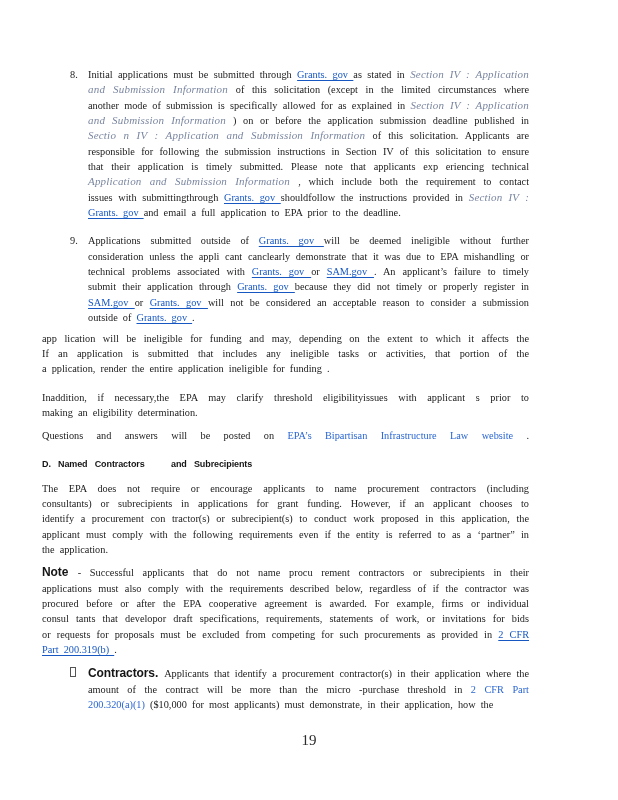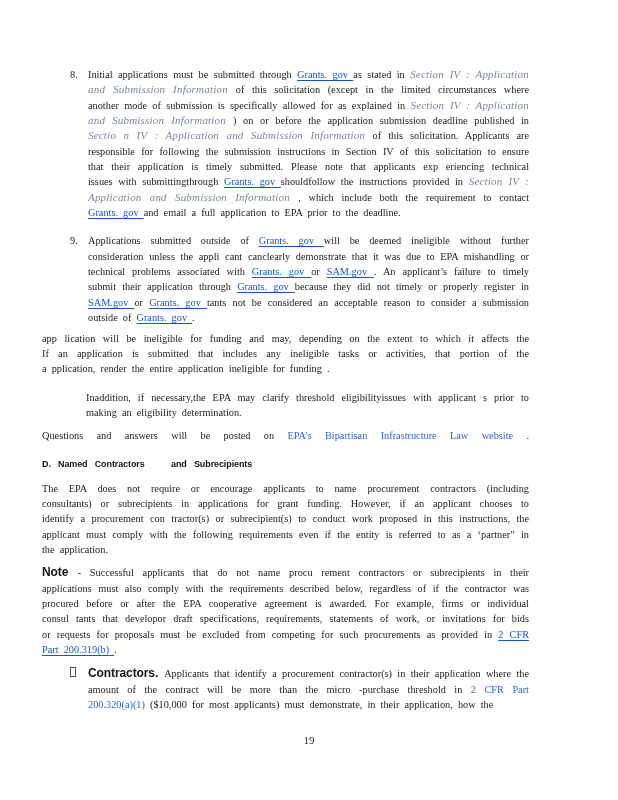--- a/index.html
+++ b/index.html
@@ -59,83 +59,83 @@
     display:inline-block;
     width:4px;height:8px;
     border:1px solid #555;
     vertical-align:baseline;
   }
   .page-number{
     width:618px;
     text-align:center;
     line-height:15px;
     margin-top:21px;
-    font-size:11px;
+    font-size:15px;
     color:#2b2b2b;
   }
 </style>
 </head>
 <body>
 
 <div class="page">
   <div class="content">
       <div class="block item-row" style="margin-top: 0px;">
         <div class="item-marker">8.</div>
         <div class="item-body">
           <div class="lines">
             <div class="line"><span class="run">Initial applications must be submitted through </span><span class="link underline">Grants. gov </span><span class="run">as stated in </span><span class="ref">Section IV : Application</span></div>
             <div class="line"><span class="ref">and Submission Information </span><span class="run">of this solicitation (except in the limited circumstances where</span></div>
             <div class="line"><span class="run">another mode of submission is specifically allowed for as explained in </span><span class="ref">Section IV : Application</span></div>
             <div class="line"><span class="ref">and Submission Information </span><span class="run">) on or before the application submission deadline published in</span></div>
             <div class="line"><span class="ref">Sectio n IV : Application and Submission Information </span><span class="run">of this solicitation. Applicants are</span></div>
             <div class="line"><span class="run">responsible for following the submission instructions in Section IV of this solicitation to ensure</span></div>
             <div class="line"><span class="run">that their application is timely submitted. Please note that applicants exp eriencing technical</span></div>
+            <div class="line"><span class="ref">Application and Submission Information </span><span class="run">, which include both the requirement to contact</span></div>
             <div class="line"><span class="run">issues with submittingthrough </span><span class="link underline">Grants. gov </span><span class="run">shouldfollow the instructions provided in </span><span class="ref">Section IV :</span></div>
-            <div class="line"><span class="ref">Application and Submission Information </span><span class="run">, which include both the requirement to contact</span></div>
             <div class="line last"><span class="link underline">Grants. gov </span><span class="run">and email a full application to EPA prior to the deadline.</span></div>
           </div>
         </div>
       </div>
       <div class="block item-row" style="margin-top: 13px;">
         <div class="item-marker">9.</div>
         <div class="item-body">
           <div class="lines">
             <div class="line"><span class="run">Applications submitted outside of </span><span class="link underline">Grants. gov </span><span class="run">will be deemed ineligible without further</span></div>
             <div class="line"><span class="run">consideration unless the appli cant canclearly demonstrate that it was due to EPA mishandling or</span></div>
             <div class="line"><span class="run">technical problems associated with </span><span class="link underline">Grants. gov </span><span class="run">or </span><span class="link underline">SAM.gov </span><span class="run">. An applicant’s failure to timely</span></div>
             <div class="line"><span class="run">submit their application through </span><span class="link underline">Grants. gov </span><span class="run">because they did not timely or properly register in</span></div>
-            <div class="line"><span class="link underline">SAM.gov </span><span class="run">or </span><span class="link underline">Grants. gov </span><span class="run">tants not be considered an acceptable reason to consider a submission</span></div>
+            <div class="line"><span class="link underline">SAM.gov </span><span class="run">or </span><span class="link underline">Grants. gov </span><span class="run">will not be considered an acceptable reason to consider a submission</span></div>
             <div class="line last"><span class="run">outside of </span><span class="link underline">Grants. gov </span><span class="run">.</span></div>
           </div>
         </div>
       </div>
       <div class="block paragraph" style="margin-top: 5px;">
         <div class="lines">
           <div class="line"><span class="run">app lication will be ineligible for funding and may, depending on the extent to which it affects the</span></div>
           <div class="line"><span class="run">If an application is submitted that includes any ineligible tasks or activities, that portion of the</span></div>
           <div class="line last"><span class="run">a pplication, render the entire application ineligible for funding .</span></div>
         </div>
       </div>
-      <div class="block paragraph" style="margin-top: 13px; margin-left: 44px;">
+      <div class="block paragraph" style="margin-top: 13px;">
         <div class="lines">
           <div class="line"><span class="run">Inaddition, if necessary,the EPA may clarify threshold eligibilityissues with applicant s prior to</span></div>
           <div class="line last"><span class="run">making an eligibility determination.</span></div>
         </div>
       </div>
       <div class="block paragraph" style="margin-top: 8px;">
         <div class="lines">
           <div class="line"><span class="run">Questions and answers will be posted on </span><span class="link2">EPA’s Bipartisan Infrastructure Law website</span><span class="run"> .</span></div>
         </div>
       </div>
       <div class="block heading" style="margin-top: 13px;">D.   Named   Contractors           and   Subrecipients</div>
       <div class="block paragraph" style="margin-top: 9px;">
         <div class="lines">
           <div class="line"><span class="run">The EPA does not require or encourage applicants to name procurement contractors (including</span></div>
           <div class="line"><span class="run">consultants) or subrecipients in applications for grant funding. However, if an applicant chooses to</span></div>
-          <div class="line"><span class="run">identify a procurement con tractor(s) or subrecipient(s) to conduct work proposed in this instructions, the</span></div>
+          <div class="line"><span class="run">identify a procurement con tractor(s) or subrecipient(s) to conduct work proposed in this application, the</span></div>
           <div class="line"><span class="run">applicant must comply with the following requirements even if the entity is referred to as a ‘partner” in</span></div>
           <div class="line last"><span class="run">the application.</span></div>
         </div>
       </div>
       <div class="block paragraph" style="margin-top: 8px;">
         <div class="lines">
           <div class="line"><span class="bold-label">Note </span><span class="run">- Successful applicants that do not name procu rement contractors or subrecipients in their</span></div>
           <div class="line"><span class="run">applications must also comply with the requirements described below, regardless of if the contractor was</span></div>
           <div class="line"><span class="run">procured before or after the EPA cooperative agreement is awarded. For example, firms or individual</span></div>
           <div class="line"><span class="run">consul tants that developor draft specifications, requirements, statements of work, or invitations for bids</span></div>

